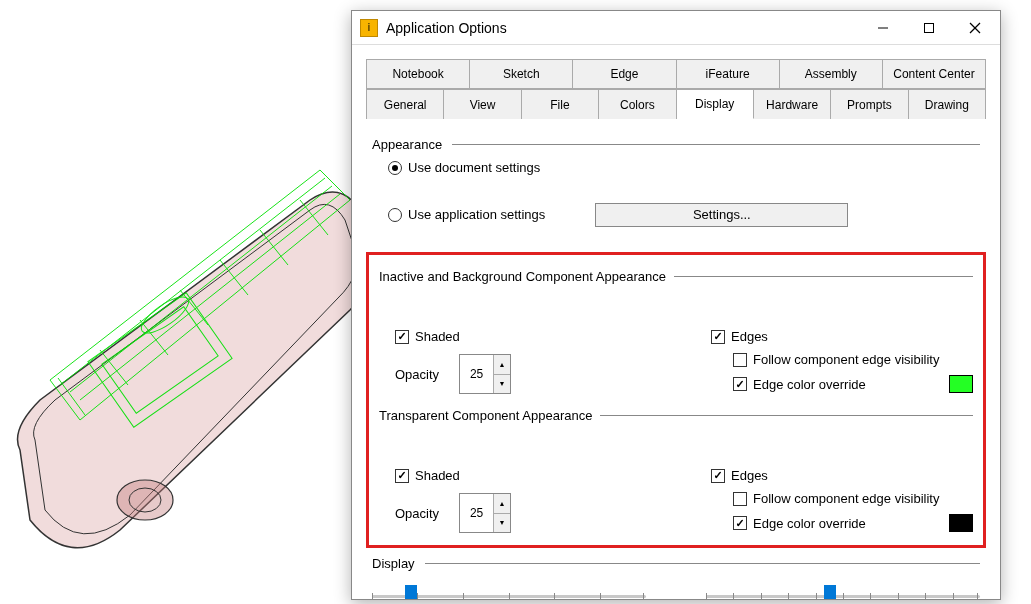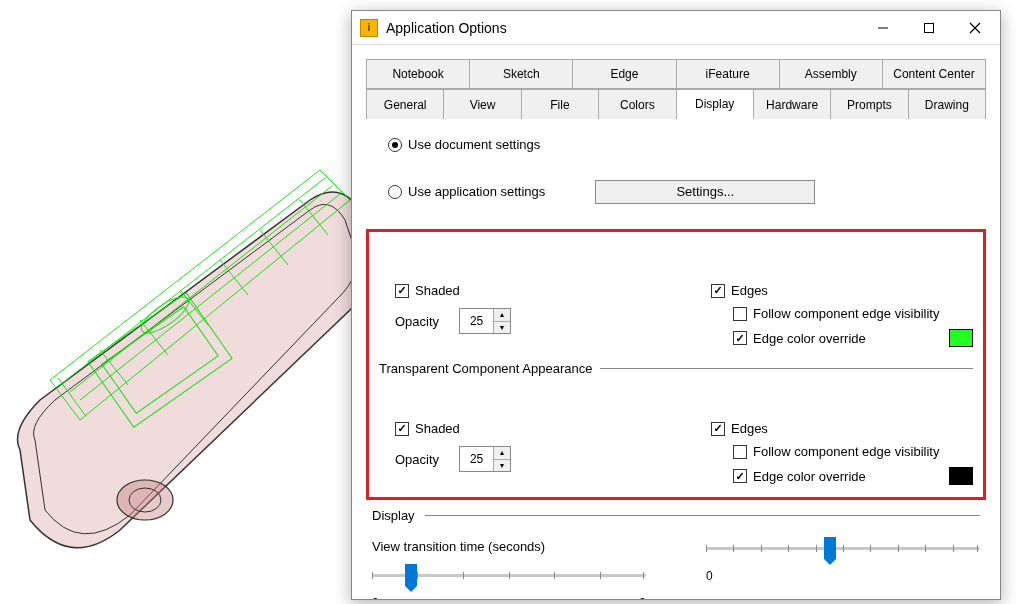--- a/index.html
+++ b/index.html
@@ -164,21 +164,21 @@
       justify-content: center;
       font-size: 11px;
       line-height: 1;
     }
     .checkbox.checked::after {
       content: "✓";
       font-weight: bold;
     }
 
     .settings-btn {
-      width: 220px;
+      width: 253px;
       height: 24px;
       border: 1px solid #888;
       background: #f0f0f0;
       display: inline-flex;
       align-items: center;
       justify-content: center;
       font-size: 13px;
       cursor: pointer;
       margin-left: 50px;
     }
@@ -211,21 +211,21 @@
     .col { flex: 1; }
 
     .opacity-row {
       display: flex;
       align-items: center;
       gap: 20px;
       margin: 10px 0 6px 16px;
     }
     .spinner {
       width: 52px;
-      height: 26px;
+      height: 40px;
       border: 1px solid #888;
       display: inline-flex;
       align-items: stretch;
       background: #fff;
     }
     .spinner .val {
       flex: 1;
       display: flex;
       align-items: center;
       justify-content: center;
@@ -401,34 +401,42 @@
       <div class="tab">Colors</div>
       <div class="tab active">Display</div>
       <div class="tab">Hardware</div>
       <div class="tab">Prompts</div>
       <div class="tab">Drawing</div>
     </div>
   </div>
 
   <div class="panel">
 
+    <div class="section-header">
+      <span class="label">Appearance</span>
+      <span class="hr"></span>
+    </div>
     <div class="radio-row">
       <span class="radio checked"></span>
       <span>Use document settings</span>
     </div>
     <div class="settings-row">
       <div class="radio-row" style="margin:24px 0;">
         <span class="radio"></span>
         <span>Use application settings</span>
       </div>
       <div class="settings-btn">Settings...</div>
     </div>
 
     <div class="highlight-box">
 
+      <div class="subsection-header">
+        <span class="label">Inactive and Background Component Appearance</span>
+        <span class="hr"></span>
+      </div>
       <div class="two-col">
         <div class="col">
           <div class="check-row">
             <span class="checkbox checked"></span>
             <span>Shaded</span>
           </div>
           <div class="opacity-row">
             <span>Opacity</span>
             <span class="spinner">
               <span class="val">25</span>
@@ -499,21 +507,20 @@
       </div>
     </div>
 
     <div class="section-header">
       <span class="label">Display</span>
       <span class="hr"></span>
     </div>
     <div class="slider-group">
       <div class="slider-row">
         <div class="slider-col">
-          <div class="slider-label">View transition time (seconds)</div>
           <div class="slider-track">
             <div class="track"></div>
             <div class="tick" style="left:0%"></div>
             <div class="tick" style="left:16.6%"></div>
             <div class="tick" style="left:33.3%"></div>
             <div class="tick" style="left:50%"></div>
             <div class="tick" style="left:66.6%"></div>
             <div class="tick" style="left:83.3%"></div>
             <div class="tick" style="left:99%"></div>
             <div class="thumb" style="left:12%"></div>

